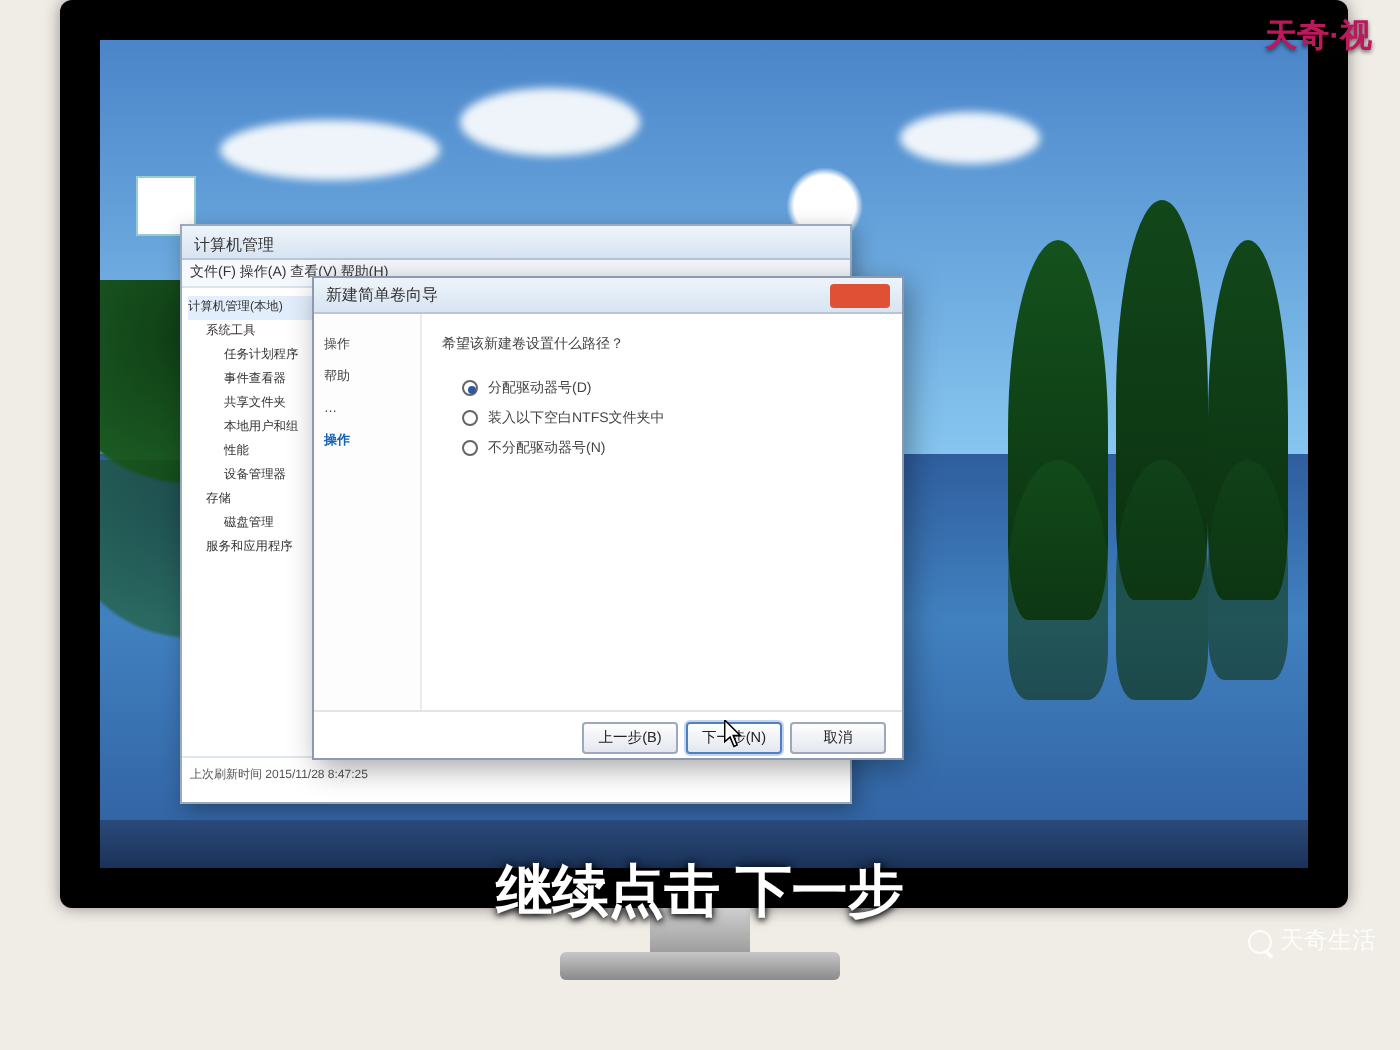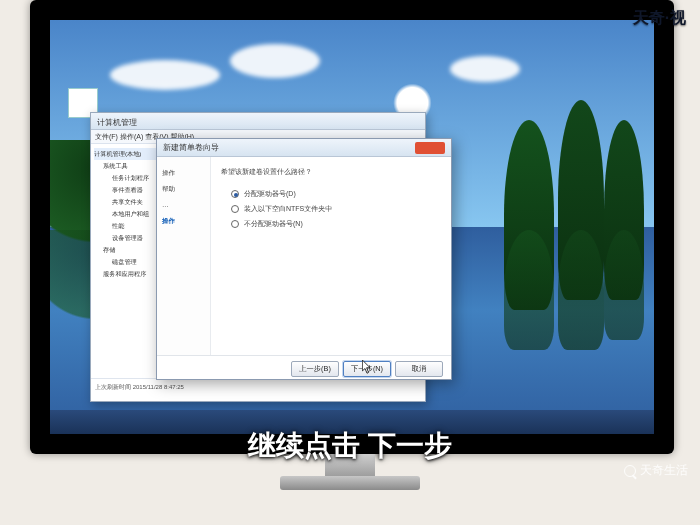--- a/index.html
+++ b/index.html
@@ -41,21 +41,21 @@
   .wiz-side .active{ color:#1560b8; font-weight:bold;}
   .wiz-main{ flex:1; padding:10px 10px; font-size:7px; color:#444;}
   .wiz-prompt{ margin-bottom:12px;}
   .opt{ display:flex; align-items:center; gap:5px; margin:5px 0 5px 10px;}
   .radio{ width:8px; height:8px; border-radius:50%; border:1px solid #666; display:inline-block; position:relative;}
   .radio.checked::after{ content:""; position:absolute; left:1.5px; top:1.5px; width:4px; height:4px; border-radius:50%; background:#2b5aa0;}
   .wizard-foot{ height:26px; border-top:1px solid #e1e5ea; display:flex; justify-content:flex-end; align-items:center; gap:4px; padding-right:8px;}
   .btn{ min-width:48px; height:16px; font-size:7.3px; background:linear-gradient(#fefefe,#e3e7ee); border:1px solid #9da9ba; border-radius:2px; display:flex; align-items:center; justify-content:center; color:#222;}
   .btn.primary{ border-color:#4f7fc1; box-shadow:0 0 0 1px rgba(60,120,200,.3);}
   .cursor{ position:absolute; left:312px; top:340px; width:10px; height:14px; }
-  .watermark-tr{ position:absolute; right:14px; top:8px; color:#0f172a; font-size:16px; font-weight:bold; text-shadow:0 1px 2px rgba(0,0,0,.6);}
+  .watermark-tr{ position:absolute; right:14px; top:8px; color:#be185d; font-size:16px; font-weight:bold; text-shadow:0 1px 2px rgba(0,0,0,.6);}
   .watermark-br{ position:absolute; right:12px; bottom:46px; color:#fff; font-size:12px; opacity:.85; display:flex; align-items:center; gap:4px;}
   .wm-icon{ width:12px; height:12px; border:1.5px solid #fff; border-radius:50%; display:inline-block; position:relative;}
   .wm-icon::after{content:""; position:absolute; right:-2px; bottom:-2px; width:5px; height:1.5px; background:#fff; transform:rotate(45deg);}
   .subtitle{ position:absolute; left:0; bottom:60px; width:700px; text-align:center; color:#fff; font-size:28px; text-shadow:0 1px 3px #000, 0 0 6px rgba(0,0,0,.8);font-weight:bold;}
   .stand{ position:absolute; left:300px; top:454px; width:100px; height:46px;}
   .stand .neck{ width:50px; height:22px; background:linear-gradient(#cfcfcf,#9e9e9e); margin:0 auto;}
   .stand .base{ width:140px; height:14px; background:linear-gradient(#c7c7c7,#8a8a8a); margin:0 auto; border-radius:3px; position:relative; left:-20px;}
 </style>
 </head>
 <body>

